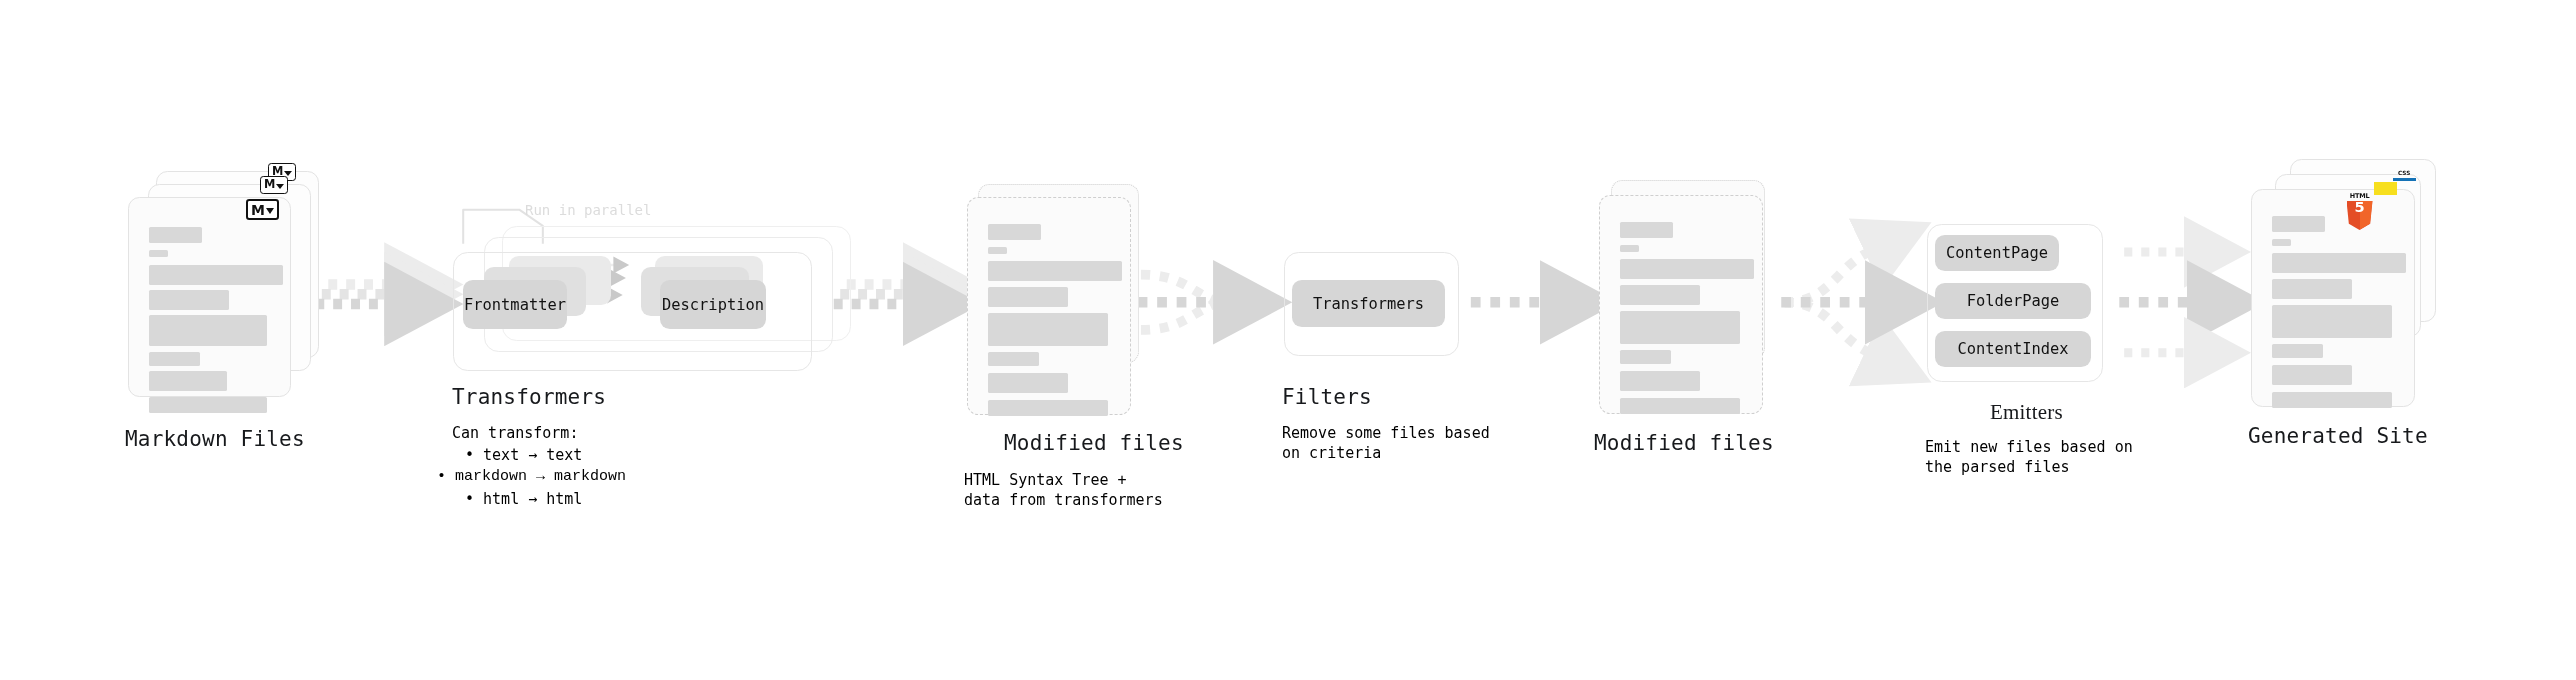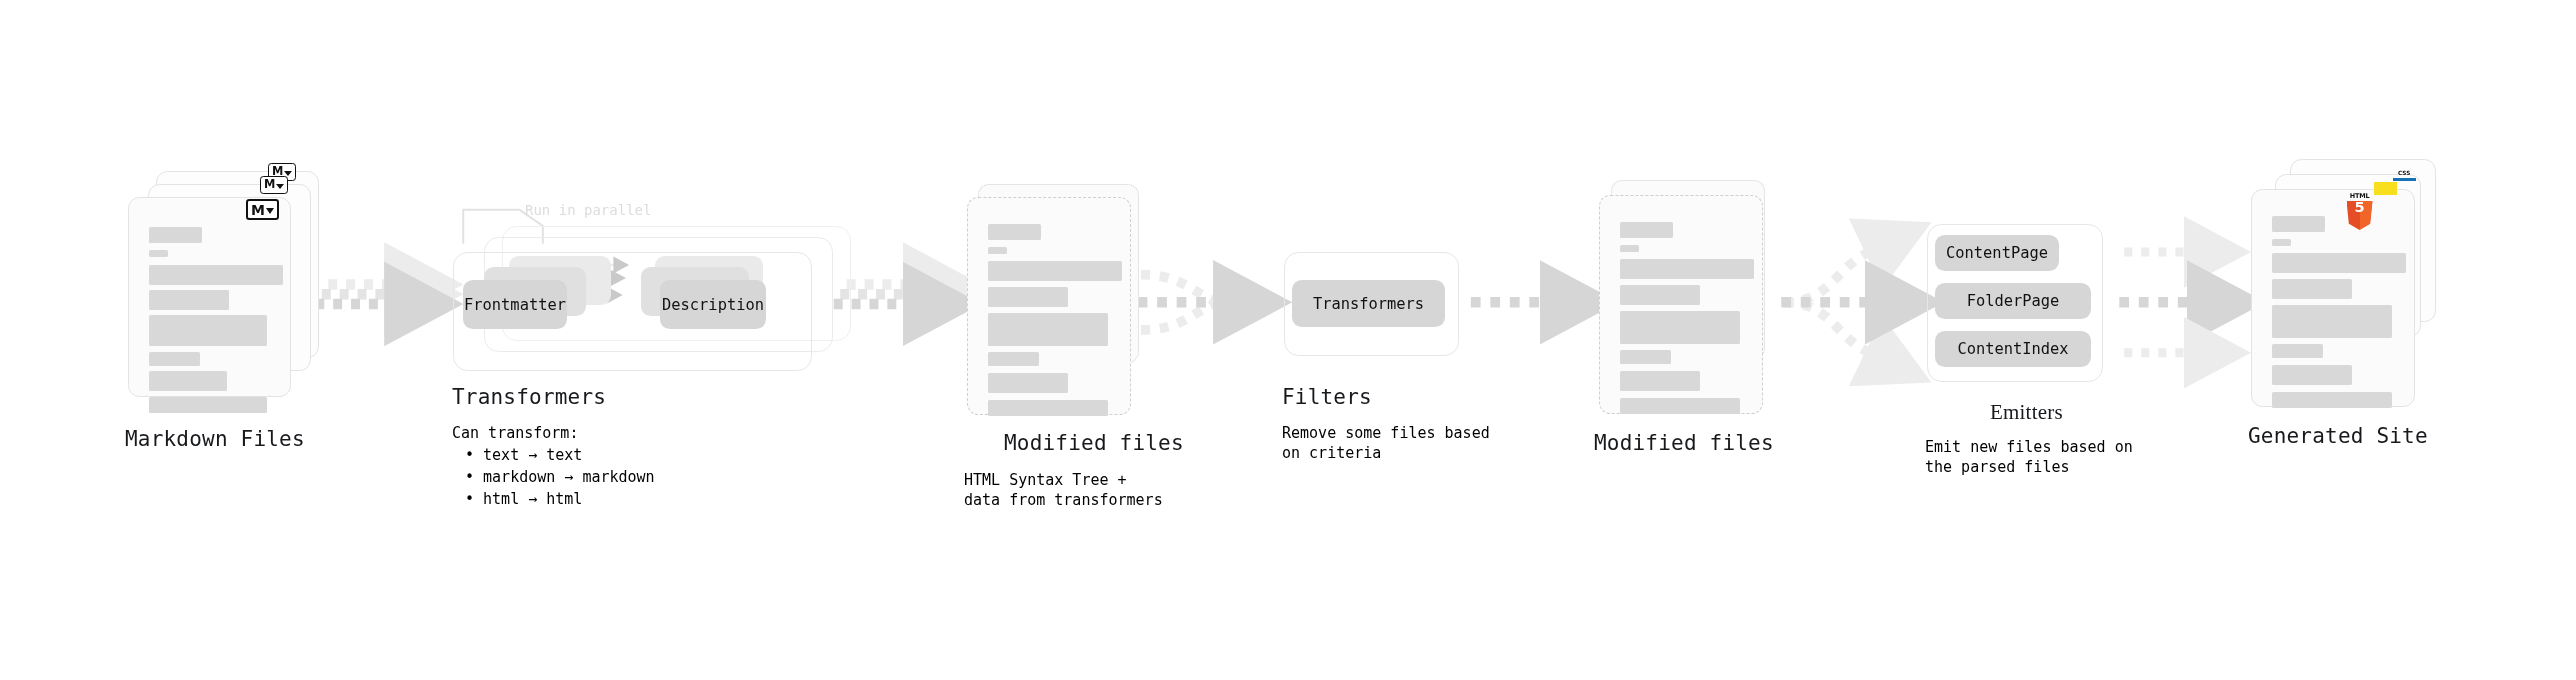--- a/index.html
+++ b/index.html
@@ -241,21 +241,21 @@
     <div class="chip ghost3" style="left:655px; top:256px; width:108px; height:49px;">x</div>
     <div class="chip ghost2" style="left:641px; top:267px; width:108px; height:49px;">x</div>
     <div class="chip" style="left:660px; top:280px; width:106px; height:49px;">Description</div>
 
     <div class="runlabel" style="left:525px; top:202px;">Run in parallel</div>
   </div>
 
   <div class="title" style="left:452px; top:385px;">Transformers</div>
   <div class="subtitle" style="left:452px; top:423px;">Can transform:</div>
   <div class="subtitle" style="left:465px; top:445px;">• text → text</div>
-  <div class="subtitle" style="left:465px; top:467px;">• markdown → markdown</div>
+  <div class="subtitle" style="left:437px; top:467px;font-family:Liberation Mono, monospace;">• markdown → markdown</div>
   <div class="subtitle" style="left:465px; top:489px;">• html → html</div>
 
   <div class="card-stack">
     <div class="fcard dotted" style="left:978px; top:184px; width:161px; height:179px;"></div>
     <div class="fcard dashed" style="left:967px; top:197px; width:164px; height:218px;">
       <div class="bar" style="left:20.3px; top:26px; width:53px; height:16.3px;"></div>
       <div class="bar" style="left:20.3px; top:49px; width:18.7px; height:6.5px;"></div>
       <div class="bar" style="left:20.3px; top:63px; width:134px; height:19.5px;"></div>
       <div class="bar" style="left:20.3px; top:89px; width:80px; height:19.5px;"></div>
       <div class="bar" style="left:20.3px; top:115px; width:120px; height:32.5px;"></div>

